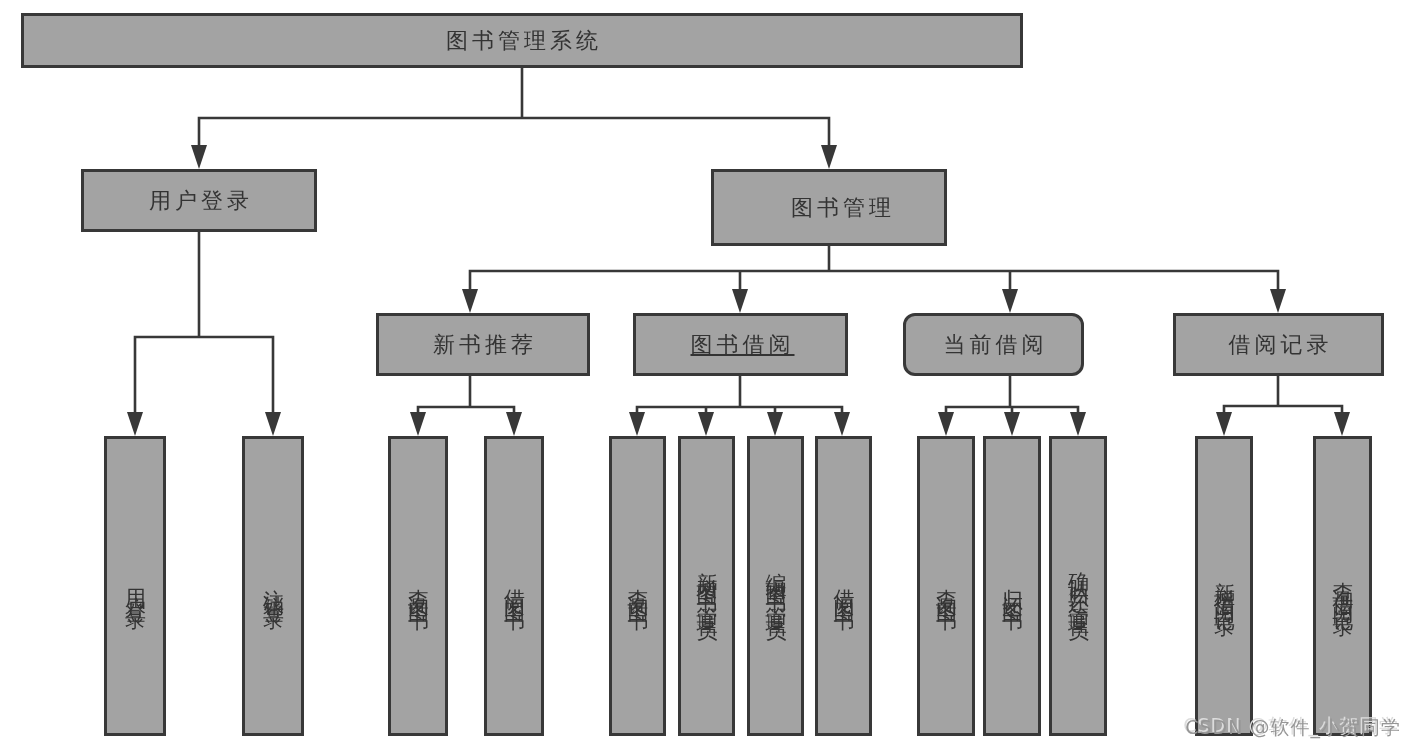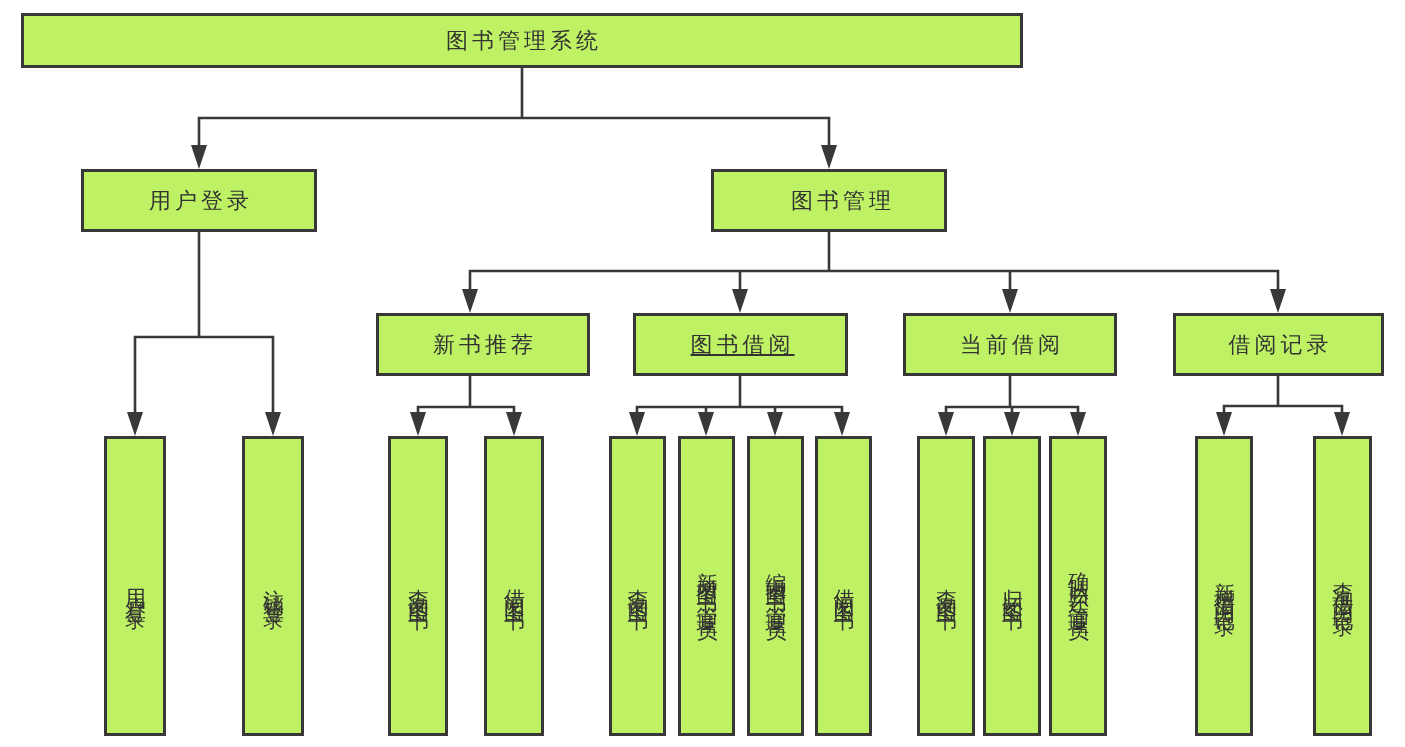--- a/index.html
+++ b/index.html
@@ -14,21 +14,21 @@
     width:1405px;height:747px;position:relative;overflow:hidden;
     background:var(--background);
     font-family:"DejaVu Sans","Liberation Sans",sans-serif;
   }
   .stage{position:absolute;left:0;top:0;width:1405px;height:747px;}
   svg.wires{position:absolute;left:0;top:0;z-index:1;}
   .wire{stroke:var(--line);stroke-width:2.6;fill:none;stroke-linejoin:miter;}
   .arrowhead{fill:var(--line);stroke:none;}
   .node{
     position:absolute;box-sizing:border-box;z-index:2;
-    border:3px solid var(--box-border);background:#bef264;
+    border:3px solid var(--box-border);background:#a3a3a3;
     display:flex;align-items:center;justify-content:center;
     color:var(--text);
   }
   .h-node{font-size:22px;letter-spacing:4px;white-space:nowrap;}
   .h-node .lbl{transform:translateX(2px);}
   .v-node .lbl{
     writing-mode:vertical-rl;text-orientation:mixed;
     font-size:21px;line-height:1;letter-spacing:7px;
     white-space:nowrap;
   }
@@ -106,31 +106,31 @@
     </g>
   </svg>
 
   <div class="node h-node" style="left:21px;top:13px;width:1002px;height:55px;">
     <span class="lbl">图书管理系统</span>
   </div>
 
   <div class="node h-node" style="left:81px;top:169px;width:236px;height:63px;">
     <span class="lbl">用户登录</span>
   </div>
-  <div class="node h-node" style="left:711px;top:169px;width:236px;height:63px;padding-left:24px;">
+  <div class="node h-node" style="left:711px;top:169px;width:236px;height:77px;padding-left:24px;">
     <span class="lbl">图书管理</span>
   </div>
 
   <div class="node h-node" style="left:376px;top:313px;width:214px;height:63px;">
     <span class="lbl">新书推荐</span>
   </div>
   <div class="node h-node" style="left:633px;top:313px;width:215px;height:63px;text-decoration:underline;">
     <span class="lbl">图书借阅</span>
   </div>
-  <div class="node h-node" style="left:903px;top:313px;width:214px;height:63px;">
+  <div class="node h-node" style="left:903px;top:313px;width:181px;height:63px;border-radius:12px;">
     <span class="lbl">当前借阅</span>
   </div>
   <div class="node h-node" style="left:1173px;top:313px;width:211px;height:63px;">
     <span class="lbl">借阅记录</span>
   </div>
 
   <div class="node v-node" style="left:104px;top:436px;width:62px;height:300px;">
     <span class="lbl">用户登录</span>
   </div>
   <div class="node v-node" style="left:242px;top:436px;width:62px;height:300px;">
@@ -167,13 +167,14 @@
     <span class="lbl">确认归还（管理员）</span>
   </div>
 
   <div class="node v-node" style="left:1195px;top:436px;width:58px;height:300px;">
     <span class="lbl">新增借阅记录</span>
   </div>
   <div class="node v-node" style="left:1313px;top:436px;width:59px;height:300px;">
     <span class="lbl">查询借阅记录</span>
   </div>
 
+  <div class="watermark">CSDN @软件_小贺同学</div>
 </div>
 
 </body></html>

